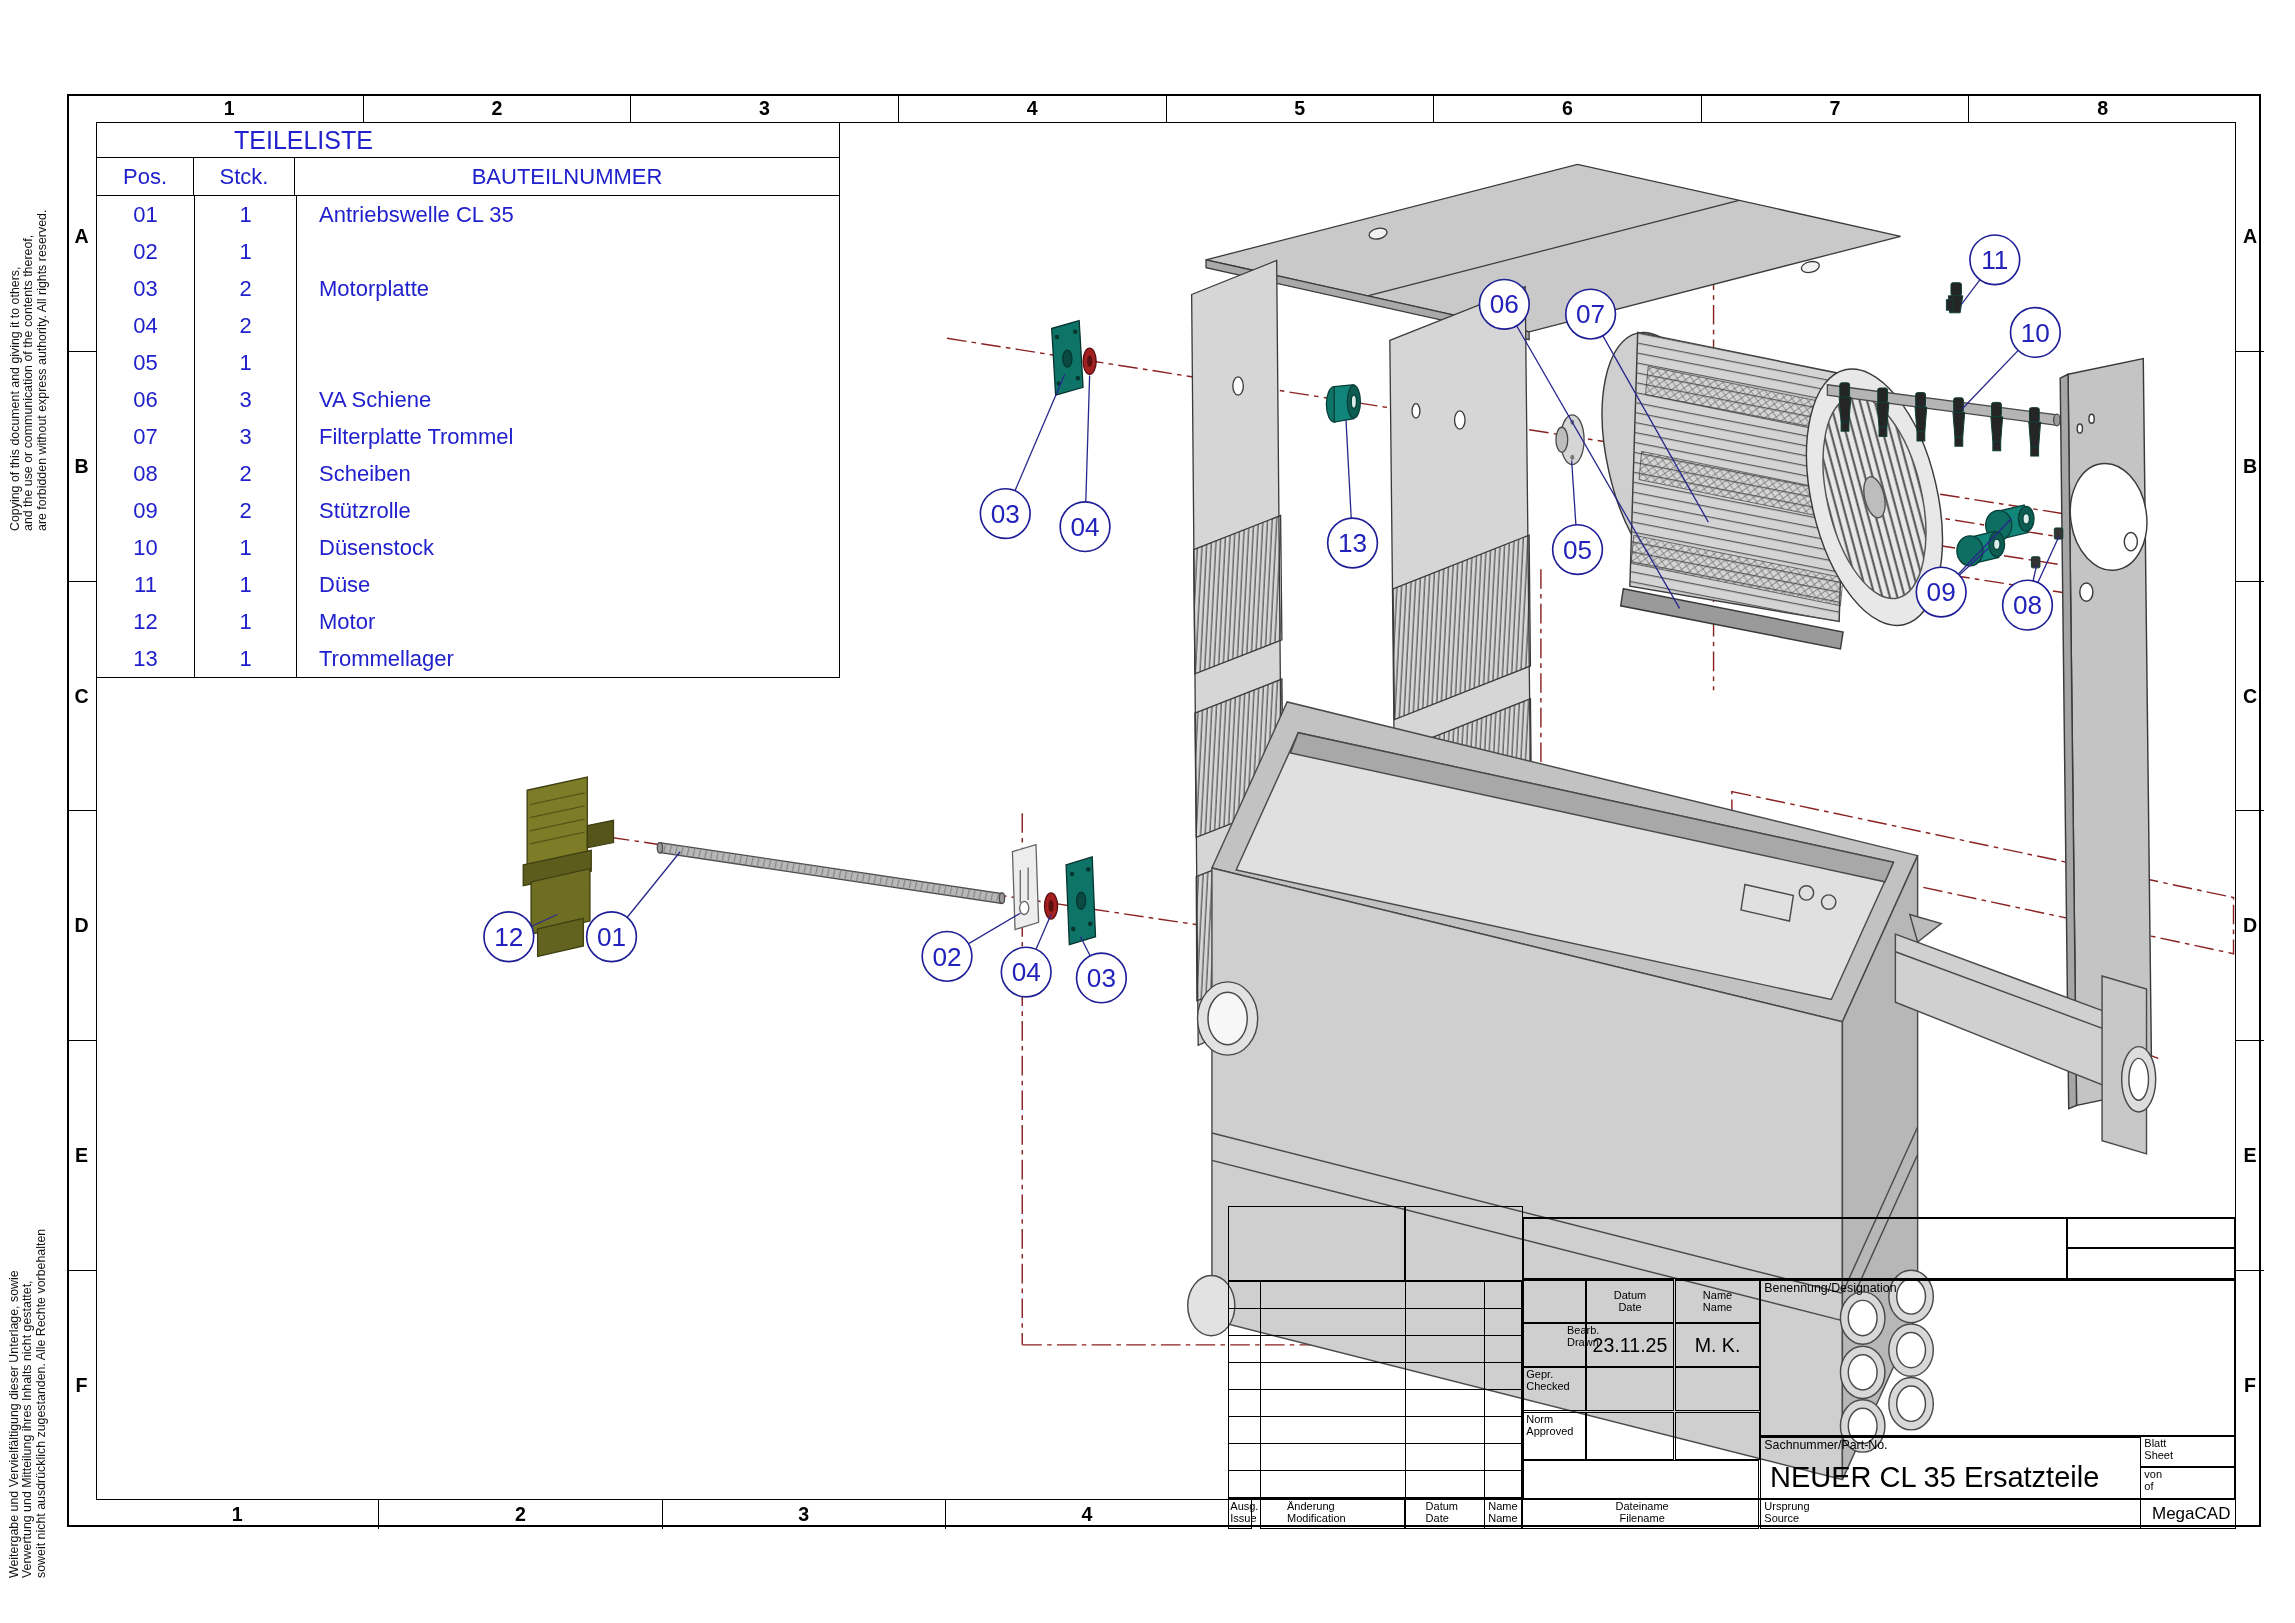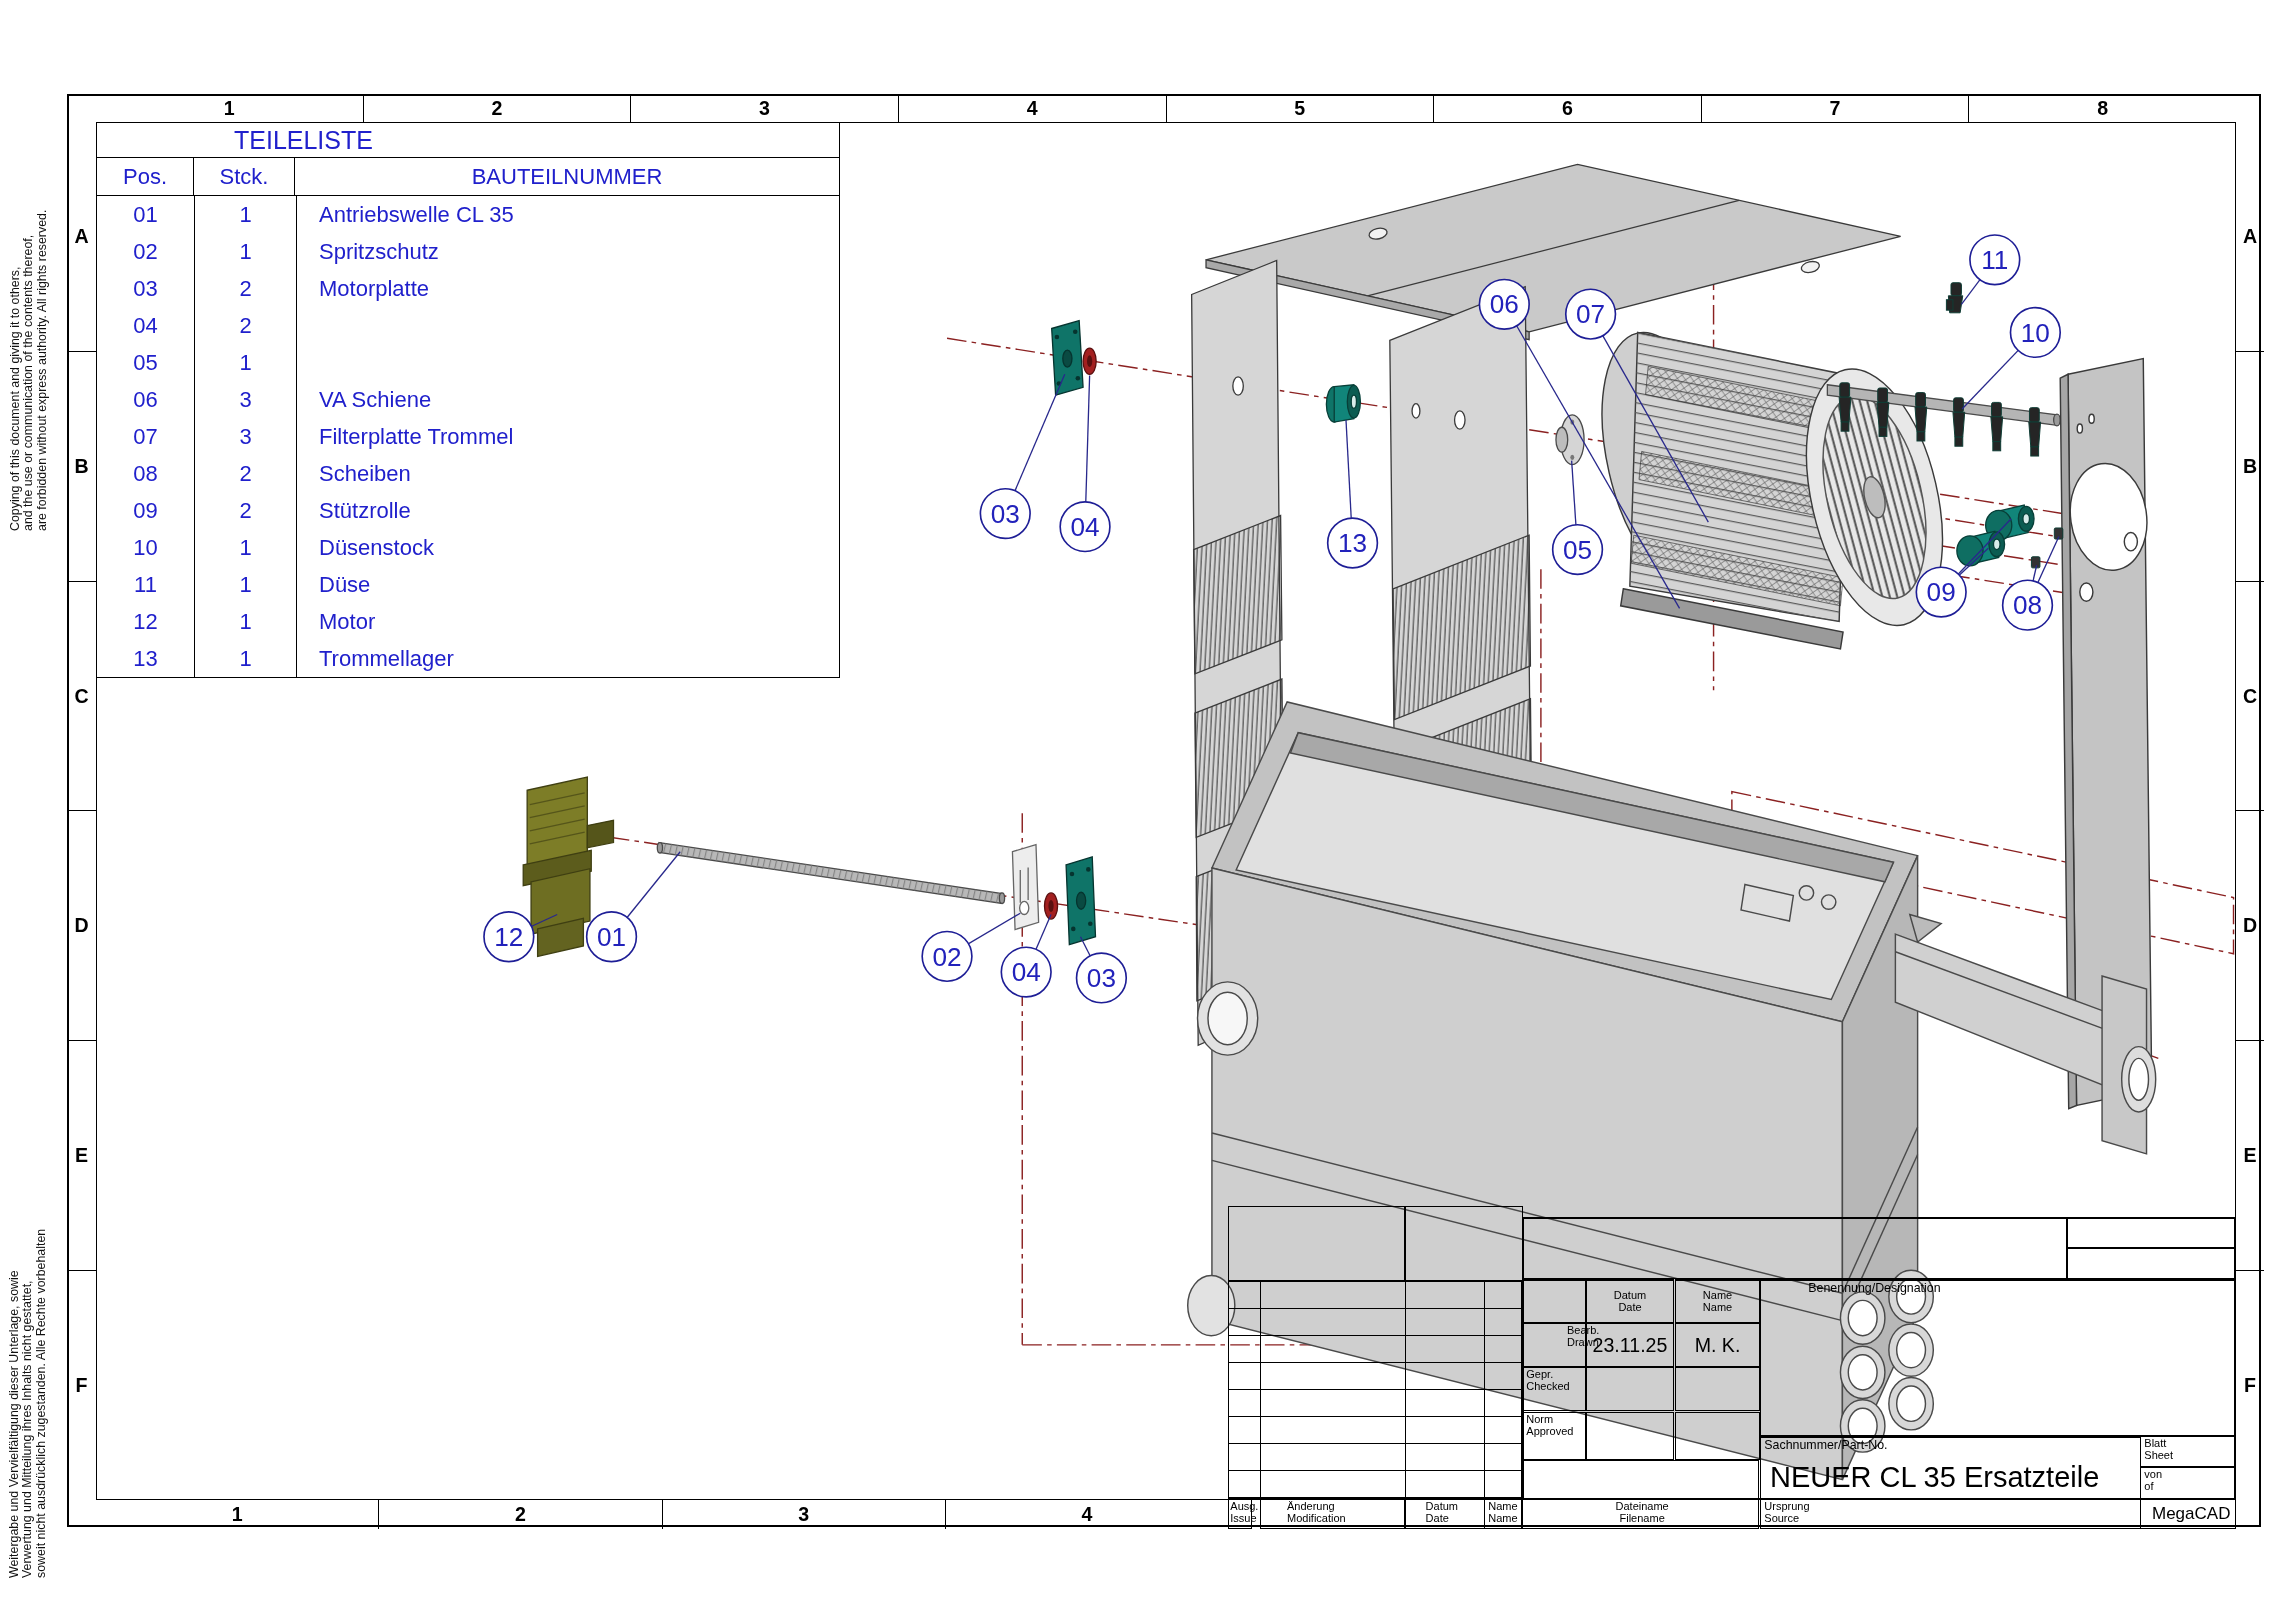--- a/index.html
+++ b/index.html
@@ -108,21 +108,20 @@
     </div>
     <div id="plist-body">
         <div class="plist-row">
           <div class="c-pos">01</div>
           <div class="c-qty">1</div>
           <div class="c-name">Antriebswelle CL 35</div>
         </div>
         <div class="plist-row">
           <div class="c-pos">02</div>
           <div class="c-qty">1</div>
-          <div class="c-name">Spritzschutz</div>
         </div>
         <div class="plist-row">
           <div class="c-pos">03</div>
           <div class="c-qty">2</div>
           <div class="c-name">Motorplatte</div>
         </div>
         <div class="plist-row">
           <div class="c-pos">04</div>
           <div class="c-qty">2</div>
         </div>
@@ -498,21 +497,21 @@
 
     <div class="tb" style="left:1522px;top:1217px;width:545px;height:62px;"></div>
     <div class="tb" style="left:2067px;top:1217px;width:169px;height:31px;"></div>
     <div class="tb" style="left:2067px;top:1248px;width:169px;height:31px;"></div>
 
     <div class="tb" style="left:1522px;top:1279px;width:64px;height:44px;border-top:2px solid #000;"></div>
     <div class="tb tb-val" style="left:1586px;top:1279px;width:88px;height:44px;border-top:2px solid #000;font-size:11px;line-height:1.05;white-space:pre-line;text-align:center;">Datum
 Date</div>
     <div class="tb tb-val" style="left:1675px;top:1279px;width:85px;height:44px;border-top:2px solid #000;font-size:11px;line-height:1.05;white-space:pre-line;text-align:center;">Name
 Name</div>
-    <div class="tb" style="left:1760px;top:1279px;width:476px;height:157px;border-top:2px solid #000;padding-left:44px;">
+    <div class="tb" style="left:1760px;top:1279px;width:476px;height:157px;border-top:2px solid #000;">
       <div class="tb-lab" style="font-size:12.4px;">Benennung/Designation</div>
     </div>
 
     <div class="tb tb-lab" style="left:1522px;top:1323px;width:64px;height:44px;padding-left:44px;">Bearb.
 Drawn</div>
     <div class="tb tb-val" style="left:1586px;top:1323px;width:88px;height:44px;">23.11.25</div>
     <div class="tb tb-val" style="left:1675px;top:1323px;width:85px;height:44px;">M. K.</div>
 
     <div class="tb tb-lab" style="left:1522px;top:1367px;width:64px;height:44px;">Gepr.
 Checked</div>

